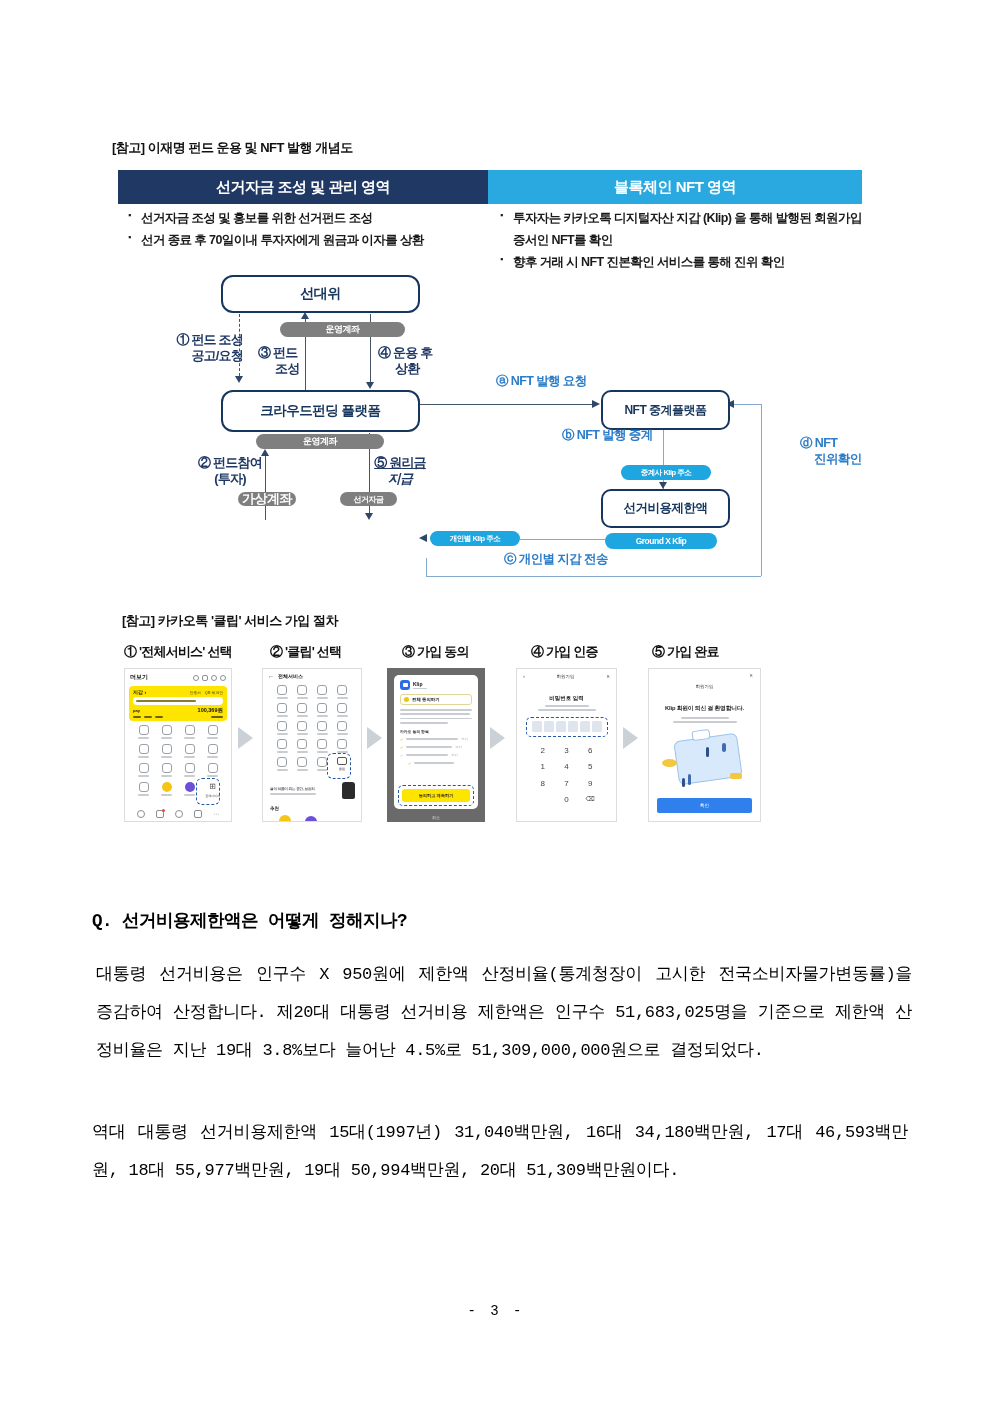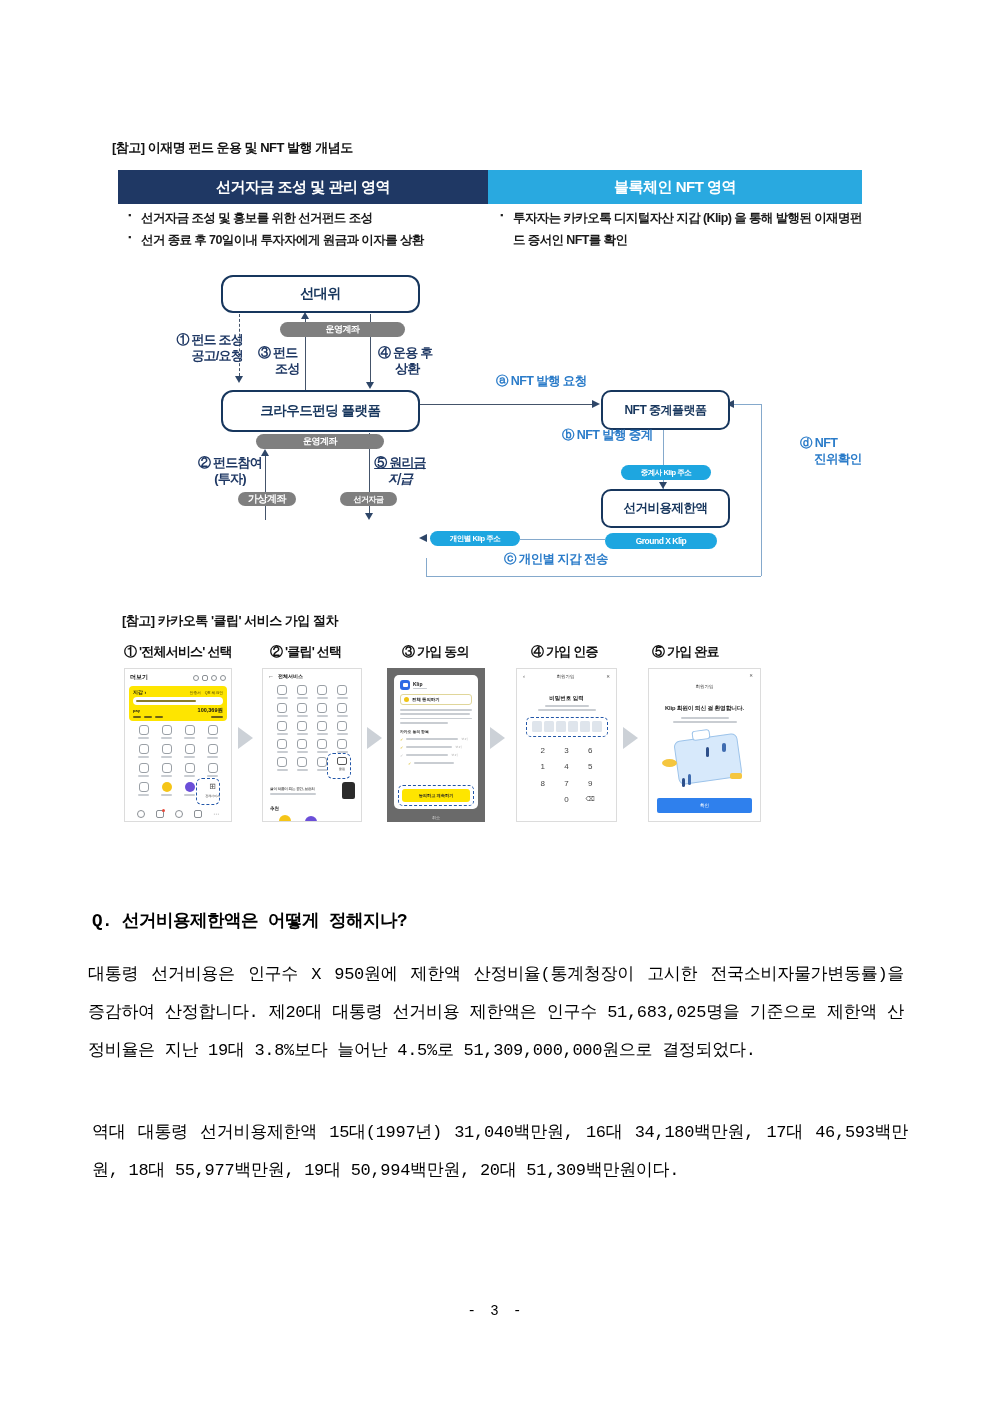--- a/index.html
+++ b/index.html
@@ -69,21 +69,22 @@
   <div class="abs hdr-bar">
     <div class="hdr-left">선거자금 조성 및 관리 영역</div>
     <div class="hdr-right">블록체인 NFT 영역</div>
   </div>
 
   <div class="abs bullets" style="left:128px;top:208px;width:362px;">
     <div class="bi">선거자금 조성 및 홍보를 위한 선거펀드 조성</div>
     <div class="bi">선거 종료 후 70일이내 투자자에게 원금과 이자를 상환</div>
   </div>
   <div class="abs bullets" style="left:500px;top:208px;width:368px;">
-    <div class="bi">투자자는 카카오톡 디지털자산 지갑 (Klip) 을 통해 발행된 이재명펀드  증서인 NFT를 확인</div>
+    <div class="bi">투자자는 카카오톡 디지털자산 지갑 (Klip) 을 통해 발행된 회원가입  증서인 NFT를 확인</div>
+    <div class="bi">향후 거래 시 NFT 진본확인 서비스를 통해 진위 확인</div>
   </div>
 
   <div class="abs diagram">
 
     <div class="vline dash" style="left:129px;top:44px;height:62px;"></div>
     <div class="arr arr-dn" style="left:125px;top:106px;"></div>
     <div class="vline" style="left:195px;top:49px;height:71px;"></div>
     <div class="arr arr-up" style="left:191px;top:42px;"></div>
     <div class="vline" style="left:260px;top:44px;height:68px;"></div>
     <div class="arr arr-dn" style="left:256px;top:112px;"></div>
@@ -104,21 +105,21 @@
     <div class="hline lt" style="left:623px;top:134px;width:28px;"></div>
     <div class="arr arr-lf" style="left:616px;top:130px;"></div>
 
     <div class="dnode" style="left:111px;top:120px;width:195px;height:38px;">크라우드펀딩 플랫폼</div>
     <div class="dnode" style="left:111px;top:5px;width:195px;height:34px;font-size:14px;">선대위</div>
     <div class="dnode" style="left:491px;top:120px;width:125px;height:36px;font-size:12px;border-radius:10px;">NFT 중계플랫폼</div>
     <div class="dnode" style="left:491px;top:219px;width:125px;height:35px;font-size:12.5px;border-radius:10px;">선거비용제한액</div>
 
     <div class="pill pill-gray" style="left:170px;top:52px;width:125px;height:15px;font-size:9px;">운영계좌</div>
     <div class="pill pill-gray" style="left:146px;top:164px;width:128px;height:15px;font-size:9px;">운영계좌</div>
-    <div class="pill pill-gray" style="left:128px;top:222px;width:58px;height:14px;font-size:10px;">가상계좌</div>
+    <div class="pill pill-gray" style="left:128px;top:222px;width:58px;height:14px;font-size:13px;">가상계좌</div>
     <div class="pill pill-gray" style="left:230px;top:222px;width:57px;height:14px;font-size:8px;">선거자금</div>
     <div class="pill pill-cyan" style="left:511px;top:195px;width:90px;height:15px;font-size:7.5px;">중계사 Klip 주소</div>
     <div class="pill pill-cyan" style="left:495px;top:263px;width:112px;height:16px;font-size:8.5px;">Ground X Klip</div>
     <div class="pill pill-cyan" style="left:320px;top:261px;width:90px;height:15px;font-size:7.5px;">개인별 Klip 주소</div>
 
     <div class="dlab" style="left:53px;top:62px;width:80px;text-align:right;">
       <span style="display:block;">① 펀드 조성</span>
       <span style="display:block;">공고/요청</span>
     </div>
     <div class="dlab" style="left:148px;top:75px;">
@@ -456,17 +457,17 @@
         <span style="position:absolute;left:20px;bottom:0;width:3.5px;height:9px;background:#2d4f8a;border-radius:2px;"></span>
         <span style="position:absolute;left:26px;bottom:2px;width:3.5px;height:11px;background:#3f6cb0;border-radius:2px;"></span>
         <span style="position:absolute;left:44px;top:14px;width:3.5px;height:10px;background:#2d4f8a;border-radius:2px;"></span>
         <span style="position:absolute;right:22px;top:10px;width:3.5px;height:9px;background:#3f6cb0;border-radius:2px;"></span>
       </div>
       <div style="position:absolute;left:8px;right:8px;bottom:8px;height:15px;background:#2f80ed;border-radius:2px;display:flex;align-items:center;justify-content:center;color:#fff;font-size:4.6px;">확인</div>
     </div>
   </div>
 
   <div class="abs serif q-title" style="left:92px;top:908px;">Q. 선거비용제한액은 어떻게 정해지나?</div>
-  <div class="abs serif para" style="left:88px;top:956px;">대통령 선거비용은 인구수 X 950원에 제한액 산정비율(통계청장이 고시한 전국소비자물가변동률)을 증감하여 산정합니다. 제20대 대통령 선거비용 제한액은 인구수 51,683,025명을 기준으로 제한액 산정비율은 지난 19대 3.8%보다 늘어난 4.5%로 51,309,000,000원으로 결정되었다.</div>
+  <div class="abs serif para" style="left:96px;top:956px;">대통령 선거비용은 인구수 X 950원에 제한액 산정비율(통계청장이 고시한 전국소비자물가변동률)을 증감하여 산정합니다. 제20대 대통령 선거비용 제한액은 인구수 51,683,025명을 기준으로 제한액 산정비율은 지난 19대 3.8%보다 늘어난 4.5%로 51,309,000,000원으로 결정되었다.</div>
   <div class="abs serif para" style="left:92px;top:1114px;">역대 대통령 선거비용제한액 15대(1997년) 31,040백만원, 16대 34,180백만원, 17대 46,593백만원, 18대 55,977백만원, 19대 50,994백만원, 20대 51,309백만원이다.</div>
 
   <div class="abs serif pageno" style="left:0;top:1303px;">- 3 -</div>
 </div>
 
 </body></html>

